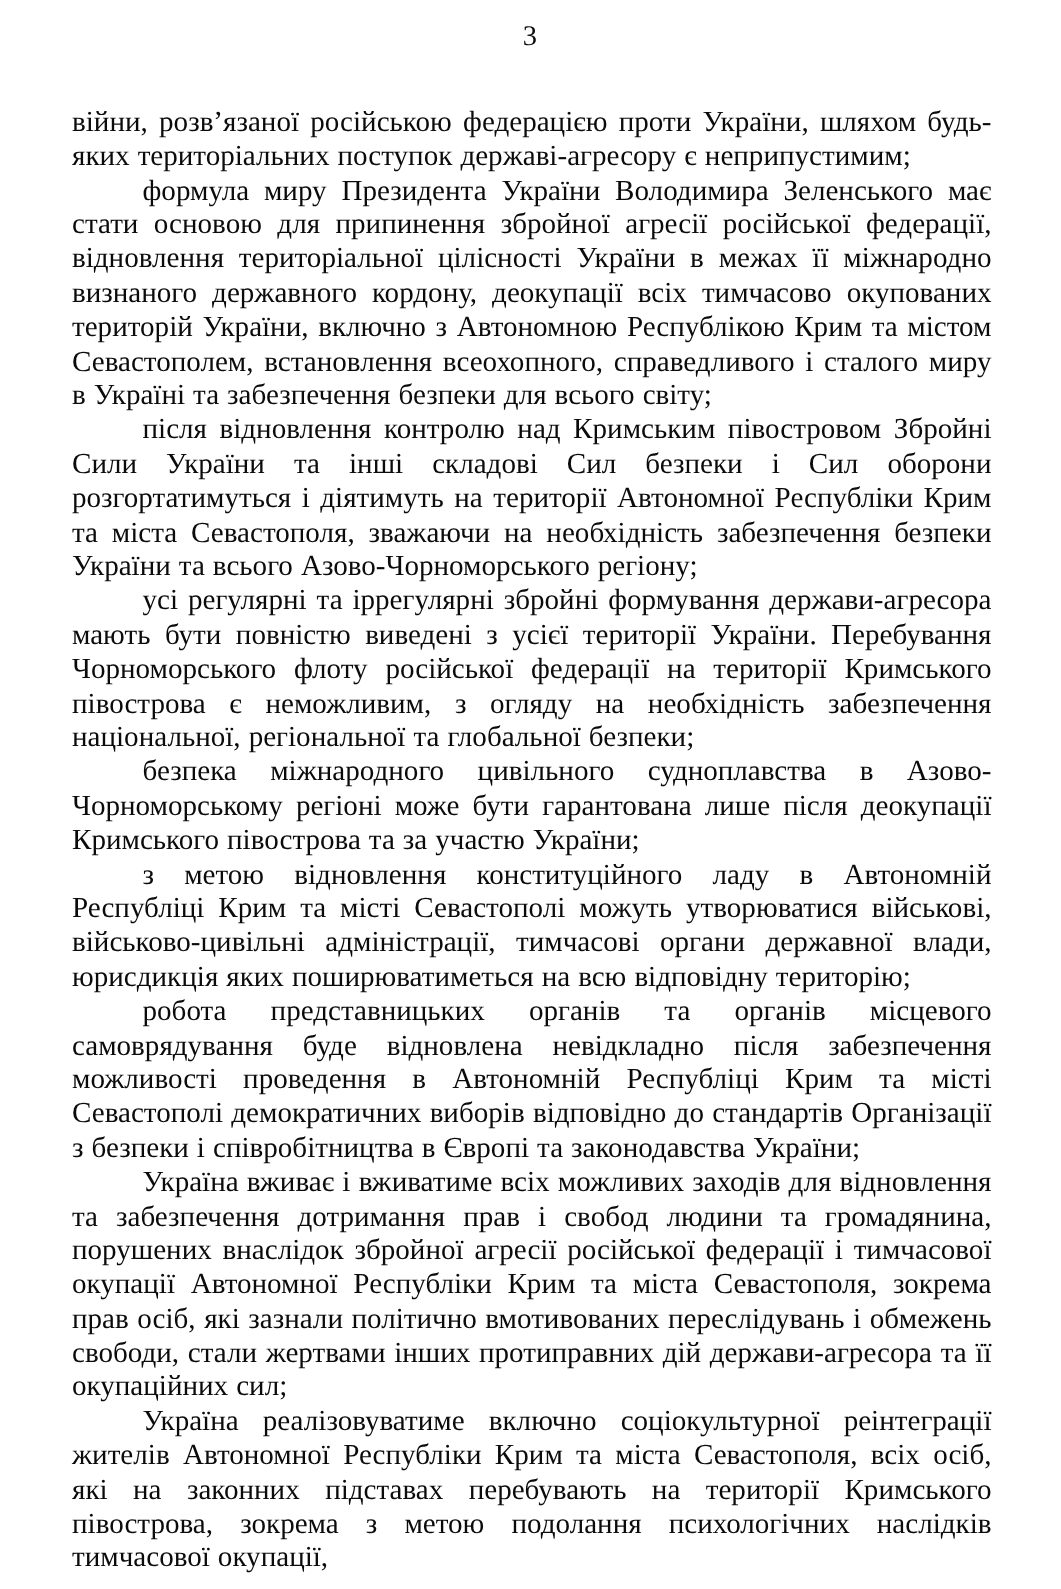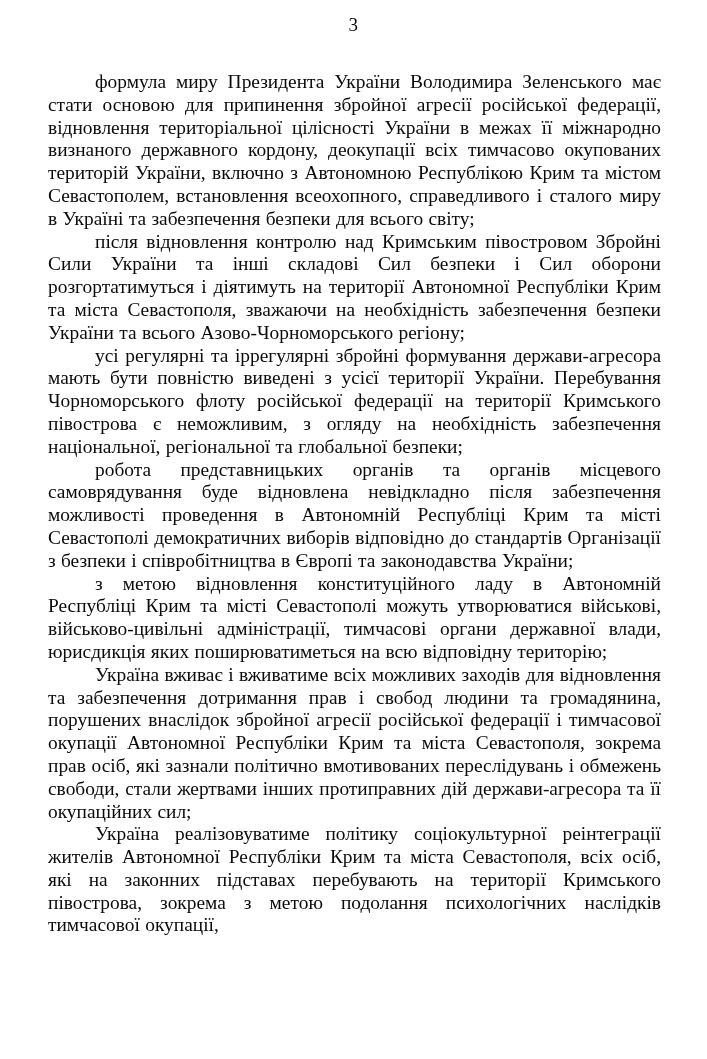--- a/index.html
+++ b/index.html
@@ -46,22 +46,24 @@
   }
 </style>
 </head>
 <body>
 
 <div class="page">
 
   <div class="page-number">3</div>
 
   <div class="doc-body">
+    <p class="no-indent">війни, розв’язаної російською федерацією проти України, шляхом будь-яких територіальних поступок державі-агресору є неприпустимим;</p>
     <p>формула миру Президента України Володимира Зеленського має стати основою для припинення збройної агресії російської федерації, відновлення територіальної цілісності України в межах її міжнародно визнаного державного кордону, деокупації всіх тимчасово окупованих територій України, включно з Автономною Республікою Крим та містом Севастополем, встановлення всеохопного, справедливого і сталого миру в Україні та забезпечення безпеки для всього світу;</p>
     <p>після відновлення контролю над Кримським півостровом Збройні Сили України та інші складові Сил безпеки і Сил оборони розгортатимуться і діятимуть на території Автономної Республіки Крим та міста Севастополя, зважаючи на необхідність забезпечення безпеки України та всього Азово-Чорноморського регіону;</p>
     <p>усі регулярні та іррегулярні збройні формування держави-агресора мають бути повністю виведені з усієї території України. Перебування Чорноморського флоту російської федерації на території Кримського півострова є неможливим, з огляду на необхідність забезпечення національної, регіональної та глобальної безпеки;</p>
+    <p>безпека міжнародного цивільного судноплавства в Азово-Чорноморському регіоні може бути гарантована лише після деокупації Кримського півострова та за участю України;</p>
+    <p>з метою відновлення конституційного ладу в Автономній Республіці Крим та місті Севастополі можуть утворюватися військові, військово-цивільні адміністрації, тимчасові органи державної влади, юрисдикція яких поширюватиметься на всю відповідну територію;</p>
     <p>робота представницьких органів та органів місцевого самоврядування буде відновлена невідкладно після забезпечення можливості проведення в Автономній Республіці Крим та місті Севастополі демократичних виборів відповідно до стандартів Організації з безпеки і співробітництва в Європі та законодавства України;</p>
-    <p>з метою відновлення конституційного ладу в Автономній Республіці Крим та місті Севастополі можуть утворюватися військові, військово-цивільні адміністрації, тимчасові органи державної влади, юрисдикція яких поширюватиметься на всю відповідну територію;</p>
     <p>Україна вживає і вживатиме всіх можливих заходів для відновлення та забезпечення дотримання прав і свобод людини та громадянина, порушених внаслідок збройної агресії російської федерації і тимчасової окупації Автономної Республіки Крим та міста Севастополя, зокрема прав осіб, які зазнали політично вмотивованих переслідувань і обмежень свободи, стали жертвами інших протиправних дій держави-агресора та її окупаційних сил;</p>
-    <p>Україна реалізовуватиме політику соціокультурної реінтеграції жителів Автономної Республіки Крим та міста Севастополя, всіх осіб, які на законних підставах перебувають на території Кримського півострова, зокрема з метою подолання психологічних наслідків тимчасової окупації,</p>
+    <p>Україна реалізовуватиме включно соціокультурної реінтеграції жителів Автономної Республіки Крим та міста Севастополя, всіх осіб, які на законних підставах перебувають на території Кримського півострова, зокрема з метою подолання психологічних наслідків тимчасової окупації,</p>
   </div>
 
 </div>
 
 </body></html>

